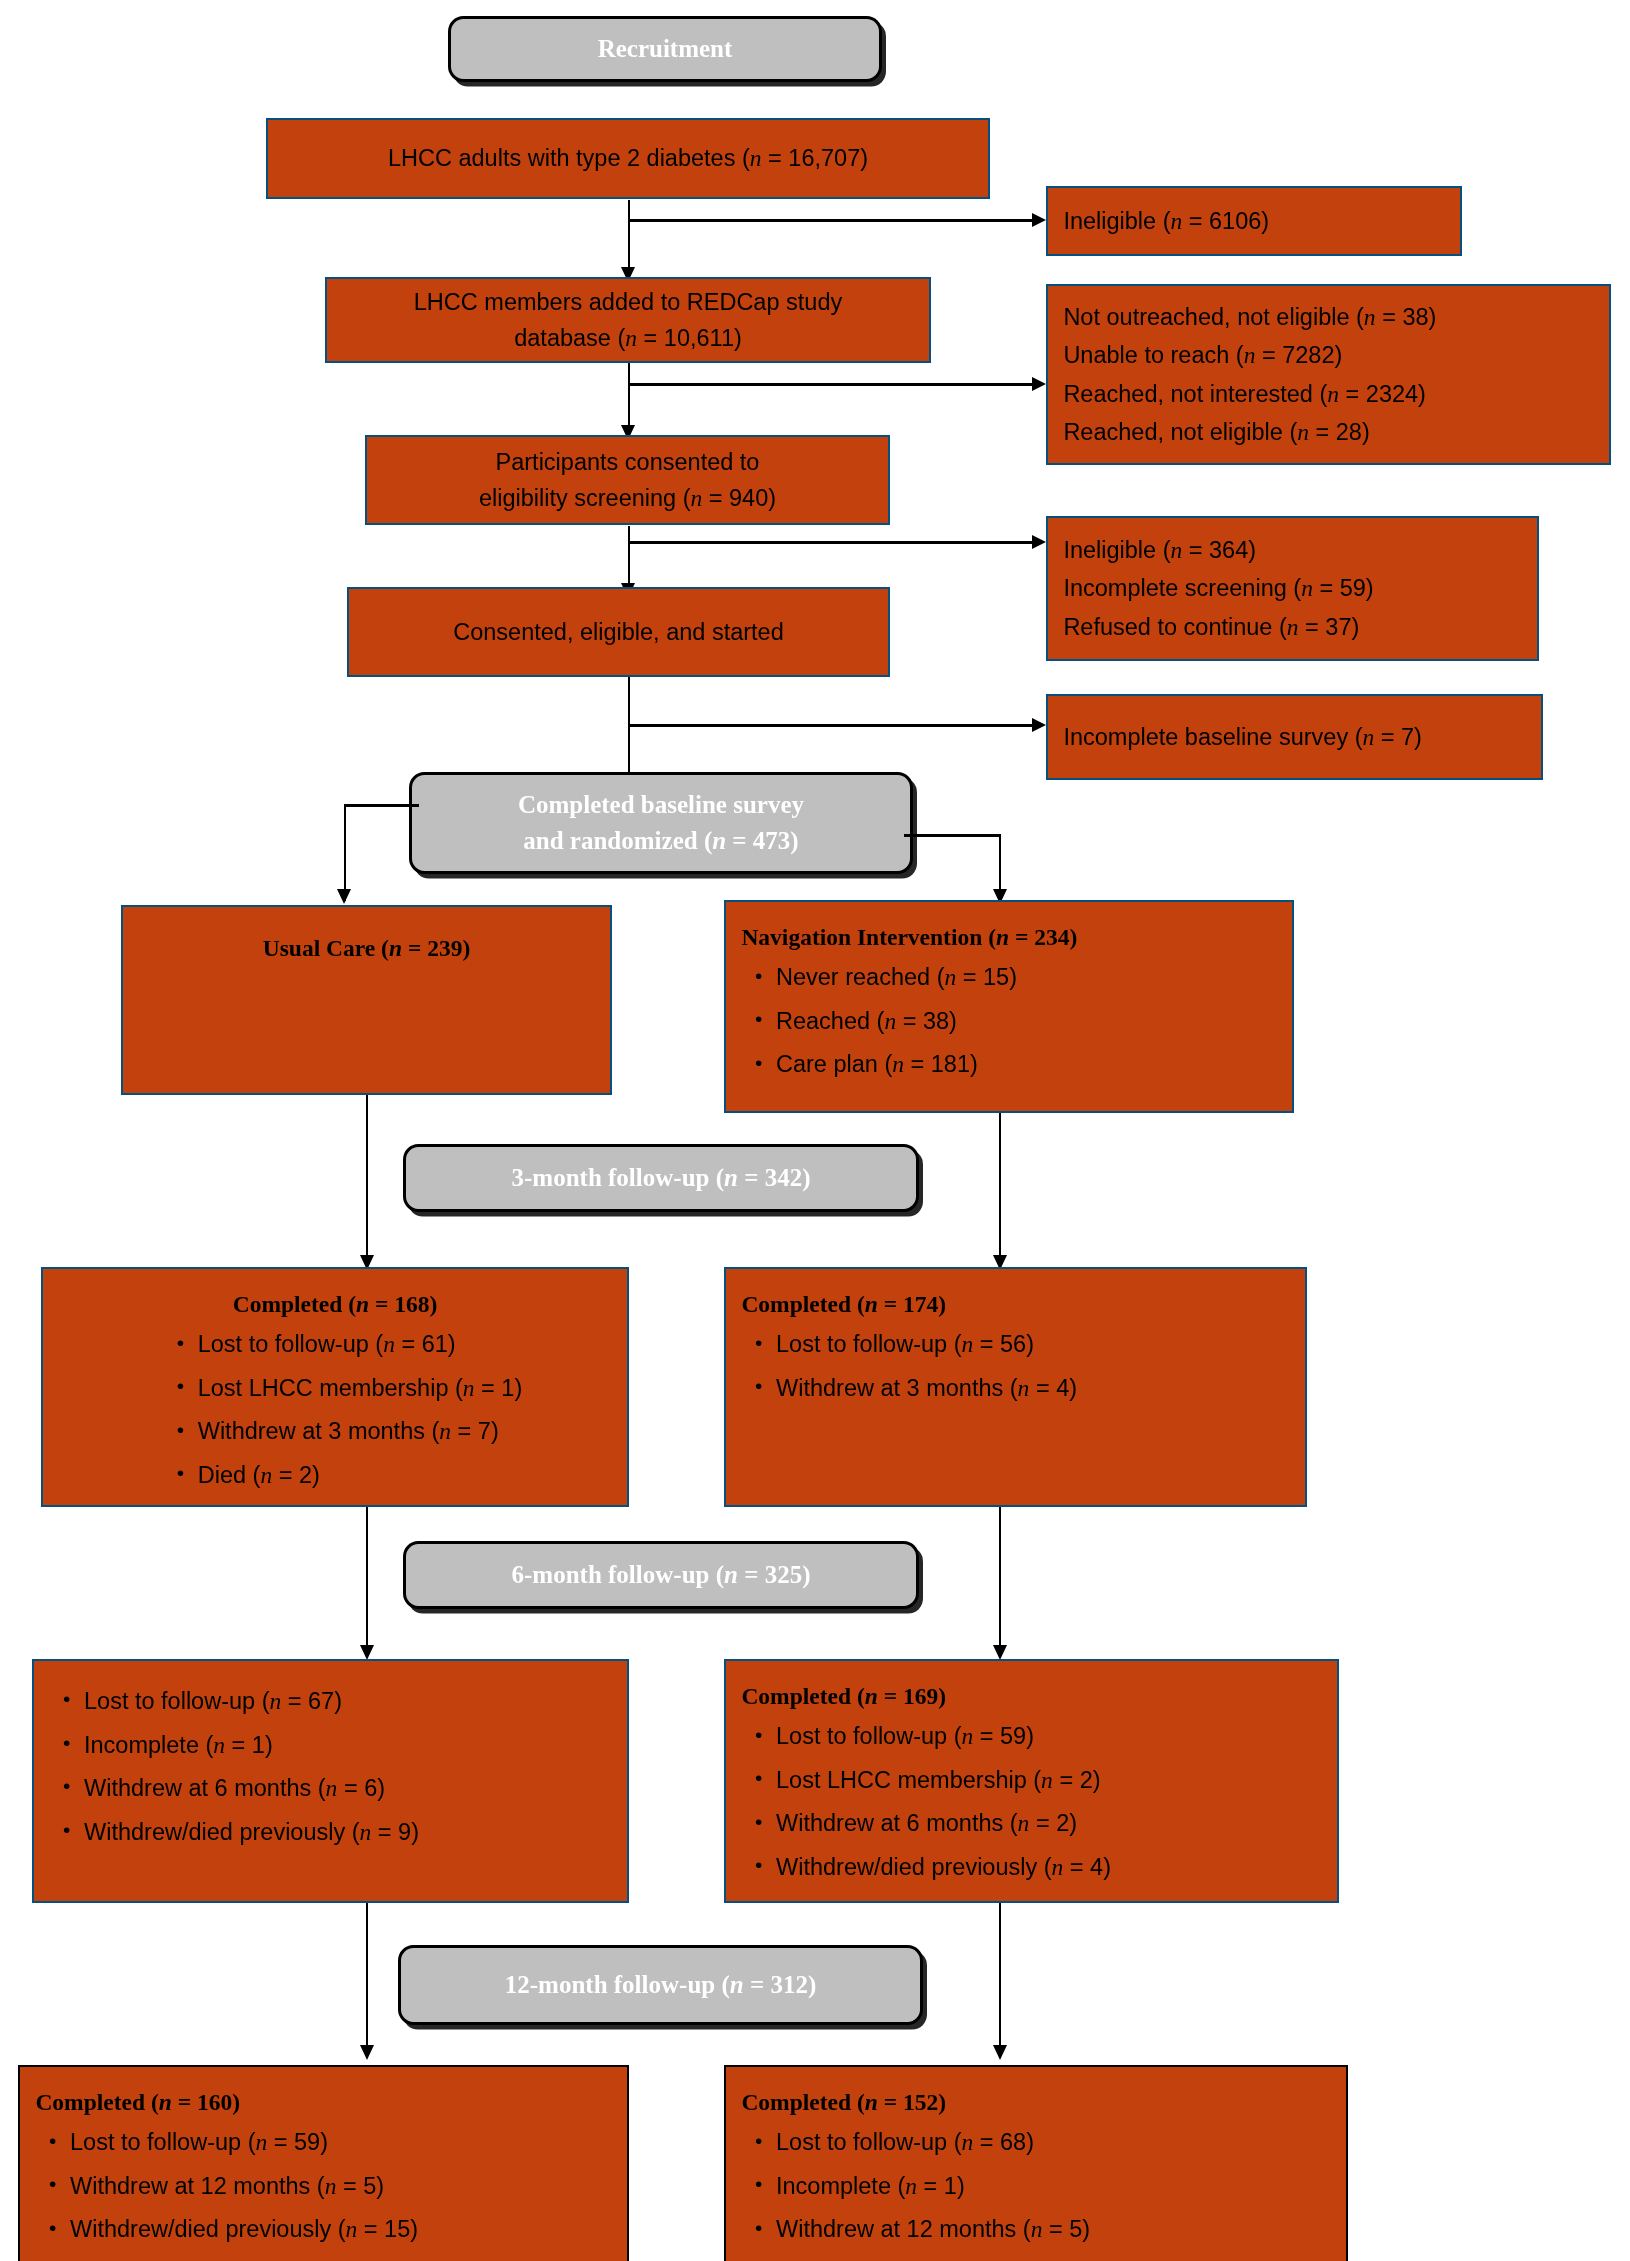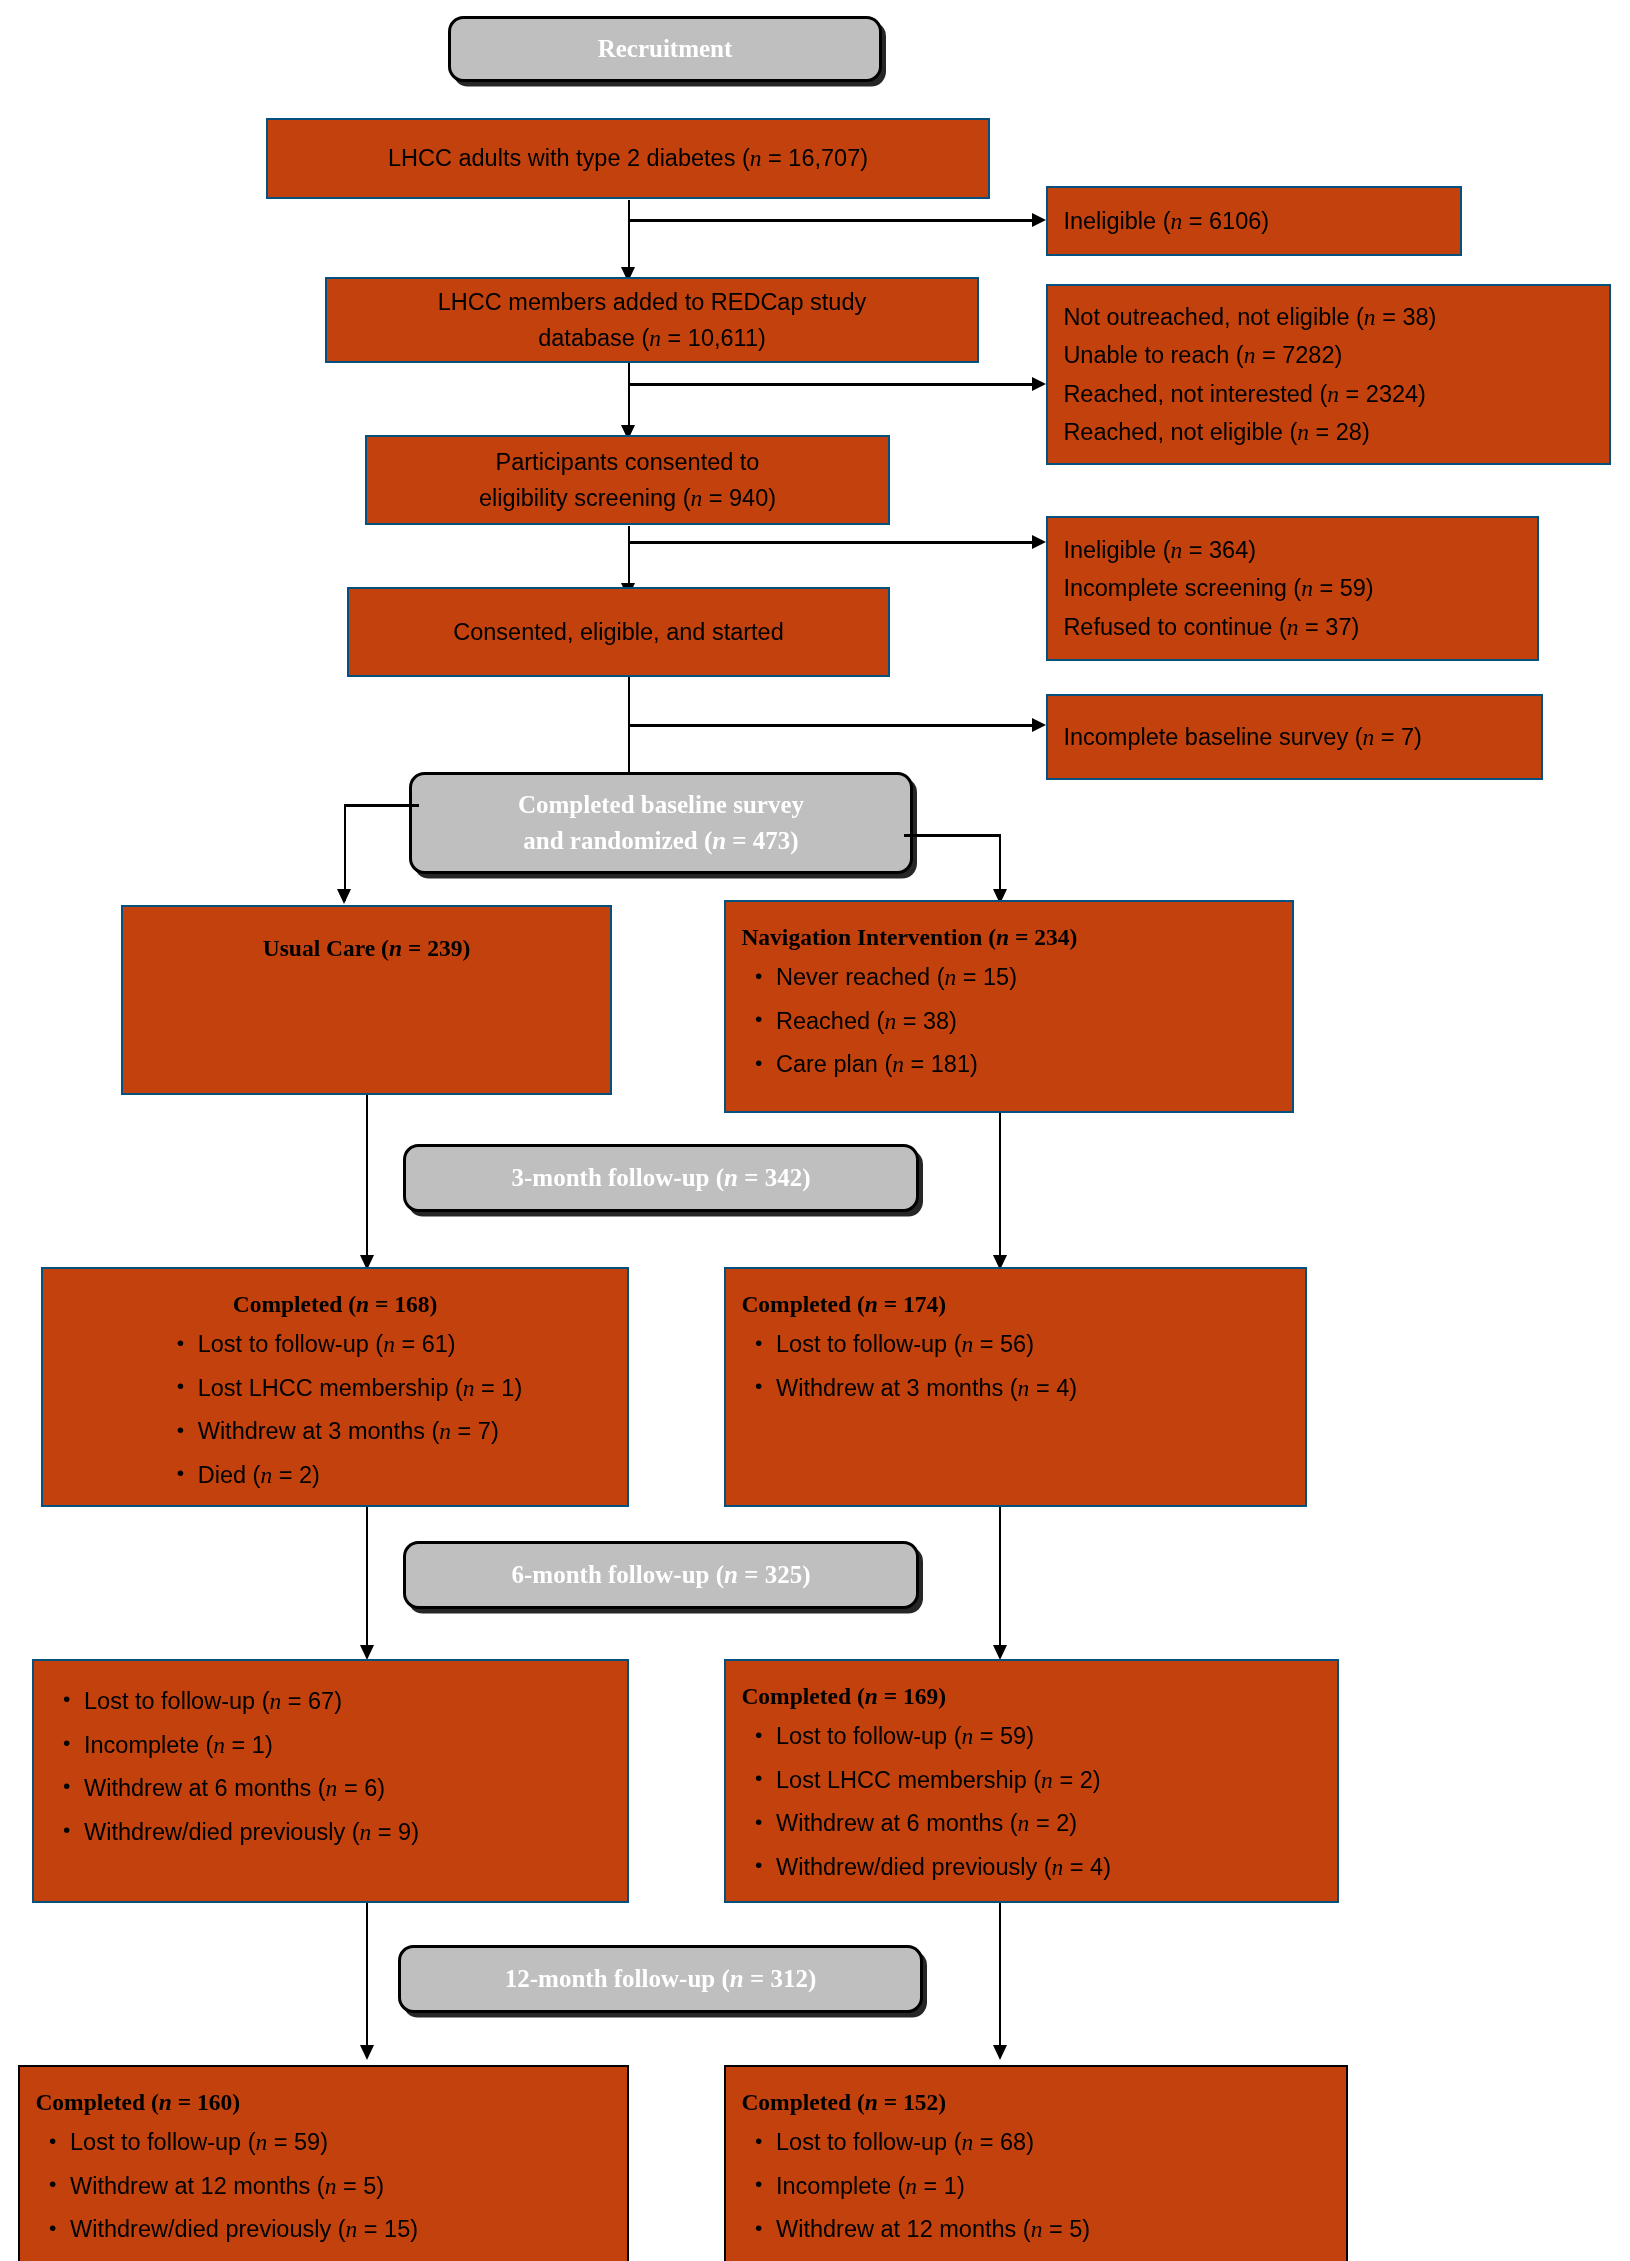--- a/index.html
+++ b/index.html
@@ -116,21 +116,21 @@
 
   <div class="vline" style="left:628px;top:200px;height:81px;"></div>
   <div class="hline" style="left:628px;top:219px;width:407px;"></div>
   <div class="arrow-r" style="left:1032px;top:213px;"></div>
   <div class="arrow-d" style="left:621px;top:267px;"></div>
 
   <div class="box" style="left:1046px;top:186px;width:416px;height:70px;">
     <div class="left-lines">Ineligible (<span class="it">n</span> = 6106)</div>
   </div>
 
-  <div class="box" style="left:325px;top:277px;width:654px;height:86px;">
+  <div class="box" style="left:325px;top:277px;width:606px;height:86px;">
     <div class="ctr">LHCC members added to REDCap study</div>
     <div class="ctr">database (<span class="it">n</span> = 10,611)</div>
   </div>
 
   <div class="vline" style="left:628px;top:363px;height:77px;"></div>
   <div class="hline" style="left:628px;top:383px;width:407px;"></div>
   <div class="arrow-r" style="left:1032px;top:377px;"></div>
   <div class="arrow-d" style="left:621px;top:425px;"></div>
 
   <div class="box" style="left:1046px;top:284px;width:565px;height:181px;">
@@ -244,21 +244,21 @@
   <div class="box" style="left:724px;top:1659px;width:615px;height:244px;justify-content:flex-start;padding-top:18px;">
     <div class="lead">Completed (<span class="it">n</span> = 169)</div>
     <ul>
       <li><span class="bul">•</span><span>Lost to follow-up (<span class="it">n</span> = 59)</span></li>
       <li><span class="bul">•</span><span>Lost LHCC membership (<span class="it">n</span> = 2)</span></li>
       <li><span class="bul">•</span><span>Withdrew at 6 months (<span class="it">n</span> = 2)</span></li>
       <li><span class="bul">•</span><span>Withdrew/died previously (<span class="it">n</span> = 4)</span></li>
     </ul>
   </div>
 
-  <div class="banner" style="left:398px;top:1945px;width:525px;height:68px;">
+  <div class="banner" style="left:398px;top:1945px;width:525px;height:80px;">
     <span>12-month follow-up (<span class="it">n</span> = 312)</span>
   </div>
 
   <div class="vline" style="left:366px;top:1903px;height:154px;"></div>
   <div class="arrow-d" style="left:360px;top:2045px;"></div>
 
   <div class="vline" style="left:999px;top:1903px;height:154px;"></div>
   <div class="arrow-d" style="left:993px;top:2045px;"></div>
 
   <div class="box black-border" style="left:18px;top:2065px;width:611px;height:298px;justify-content:flex-start;padding-top:18px;">

